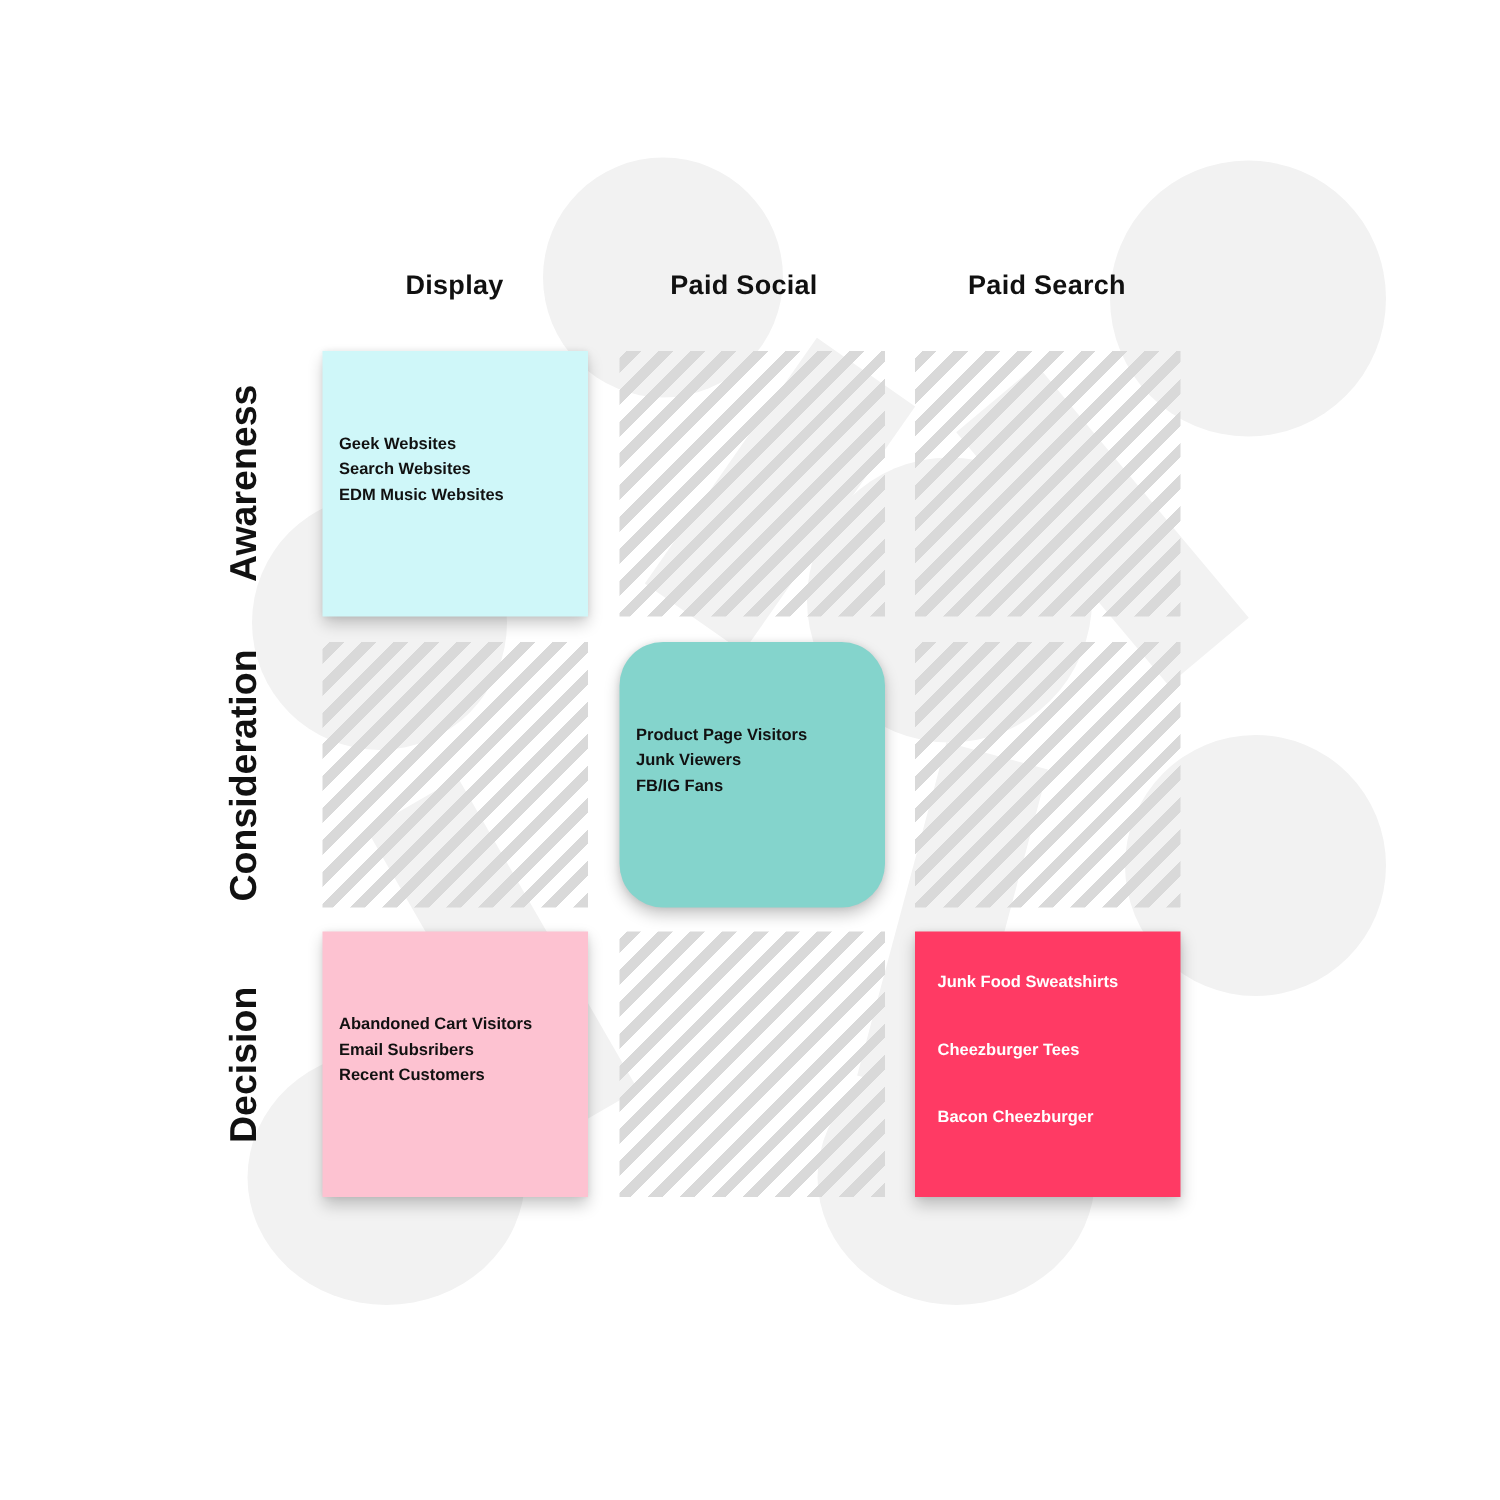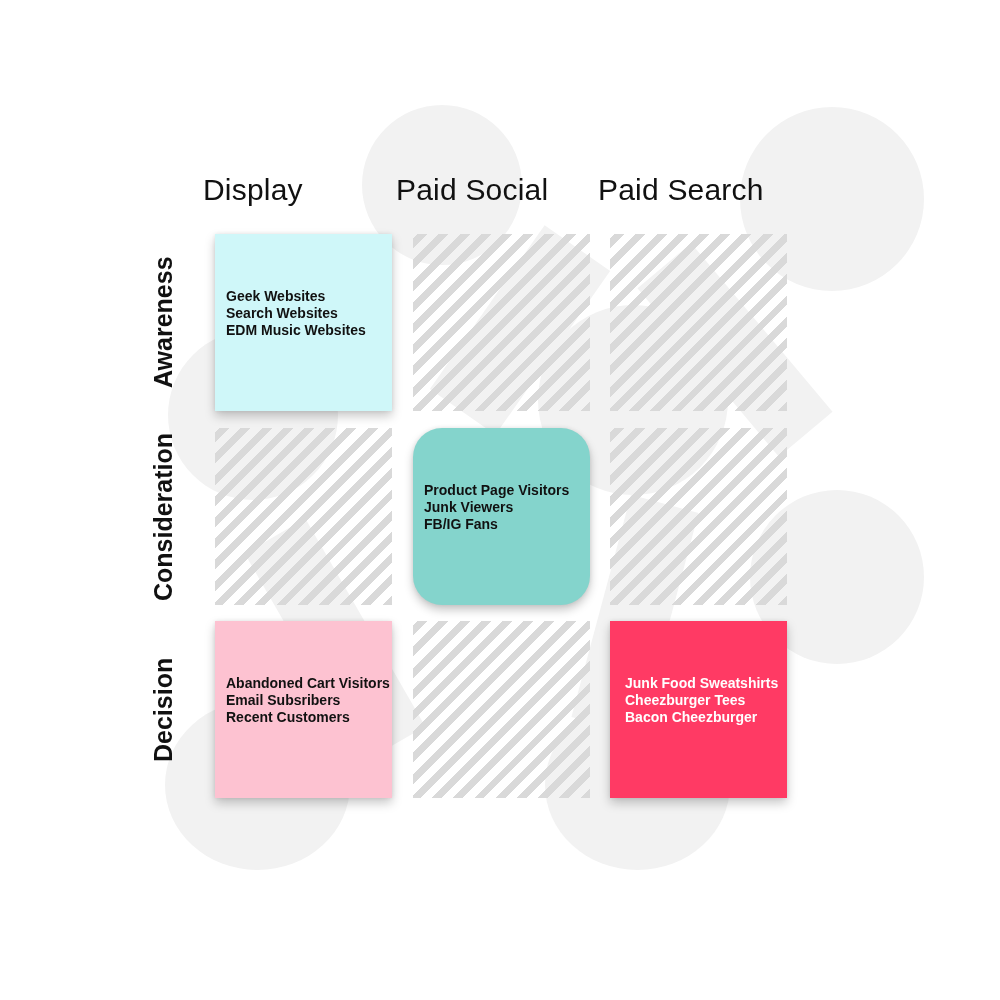--- a/index.html
+++ b/index.html
@@ -5,22 +5,22 @@
     html, body { margin: 0; padding: 0; }
     body {
       width: 1000px; height: 1000px; background: #ffffff;
       position: relative; overflow: hidden;
       font-family: "Liberation Sans", "DejaVu Sans", sans-serif;
     }
     .bg-shape { position: absolute; background: #f2f2f2; }
     .bg-circle { border-radius: 50%; }
     .col-header {
       position: absolute; top: 170px; height: 40px; line-height: 40px;
-      font-size: 30px; font-weight: normal; color: #111;
-      width: 200px; letter-spacing: 0.2px;
+      font-size: 18px; font-weight: bold; color: #111;
+      text-align: center; width: 200px; letter-spacing: 0.2px;
     }
     .row-header {
       position: absolute; left: 148px; width: 30px;
       font-size: 25px; font-weight: bold; color: #111;
       writing-mode: vertical-rl; transform: rotate(180deg);
       text-align: center; display: flex; align-items: center; justify-content: center;
       white-space: nowrap;
     }
     .cell { position: absolute; width: 177px; height: 177px; box-sizing: border-box; }
     .cell.hatched {
@@ -29,21 +29,21 @@
         #d9d9d9 0px, #d9d9d9 7px,
         rgba(255,255,255,0) 7px, rgba(255,255,255,0) 15px
       );
     }
     .cell.filled {
       box-shadow: 0 5px 10px rgba(0,0,0,0.22), 0 0 4px rgba(0,0,0,0.08);
       display: flex; flex-direction: column; justify-content: center;
       padding-left: 11px; padding-bottom: 18px;
     }
     .cell-line {
-      font-size: 14px; font-weight: bold; line-height: 17px; white-space: nowrap;
+      font-size: 11px; font-weight: bold; line-height: 17px; white-space: nowrap;
     }
   </style>
 </head>
 <body>
 
 <div>
   <div class="bg-shape bg-circle" style="left:362px;top:105px;width:160px;height:160px;"></div>
   <div class="bg-shape bg-circle" style="left:740px;top:107px;width:184px;height:184px;"></div>
   <div class="bg-shape bg-circle" style="left:168px;top:330px;width:170px;height:170px;"></div>
   <div class="bg-shape bg-circle" style="left:538px;top:305px;width:190px;height:190px;"></div>
@@ -81,18 +81,18 @@
     <div class="cell-line">FB/IG Fans</div>
   </div>
   <div class="cell hatched" style="left:610px;top:428px;"></div>
 
   <div class="cell filled" style="left:215px;top:621px;background:#fdc2d1;color:#111;">
     <div class="cell-line">Abandoned Cart Visitors</div>
     <div class="cell-line">Email Subsribers</div>
     <div class="cell-line">Recent Customers</div>
   </div>
   <div class="cell hatched" style="left:413px;top:621px;"></div>
-  <div class="cell filled" style="left:610px;top:621px;background:#ff3a64;color:#fff;padding-left:15px;">
+  <div class="cell filled" style="left:610px;top:621px;background:#ff3a64;color:#fff;padding-left:15px;gap:28px;">
     <div class="cell-line">Junk Food Sweatshirts</div>
     <div class="cell-line">Cheezburger Tees</div>
     <div class="cell-line">Bacon Cheezburger</div>
   </div>
 </div>
 
 </body></html>

